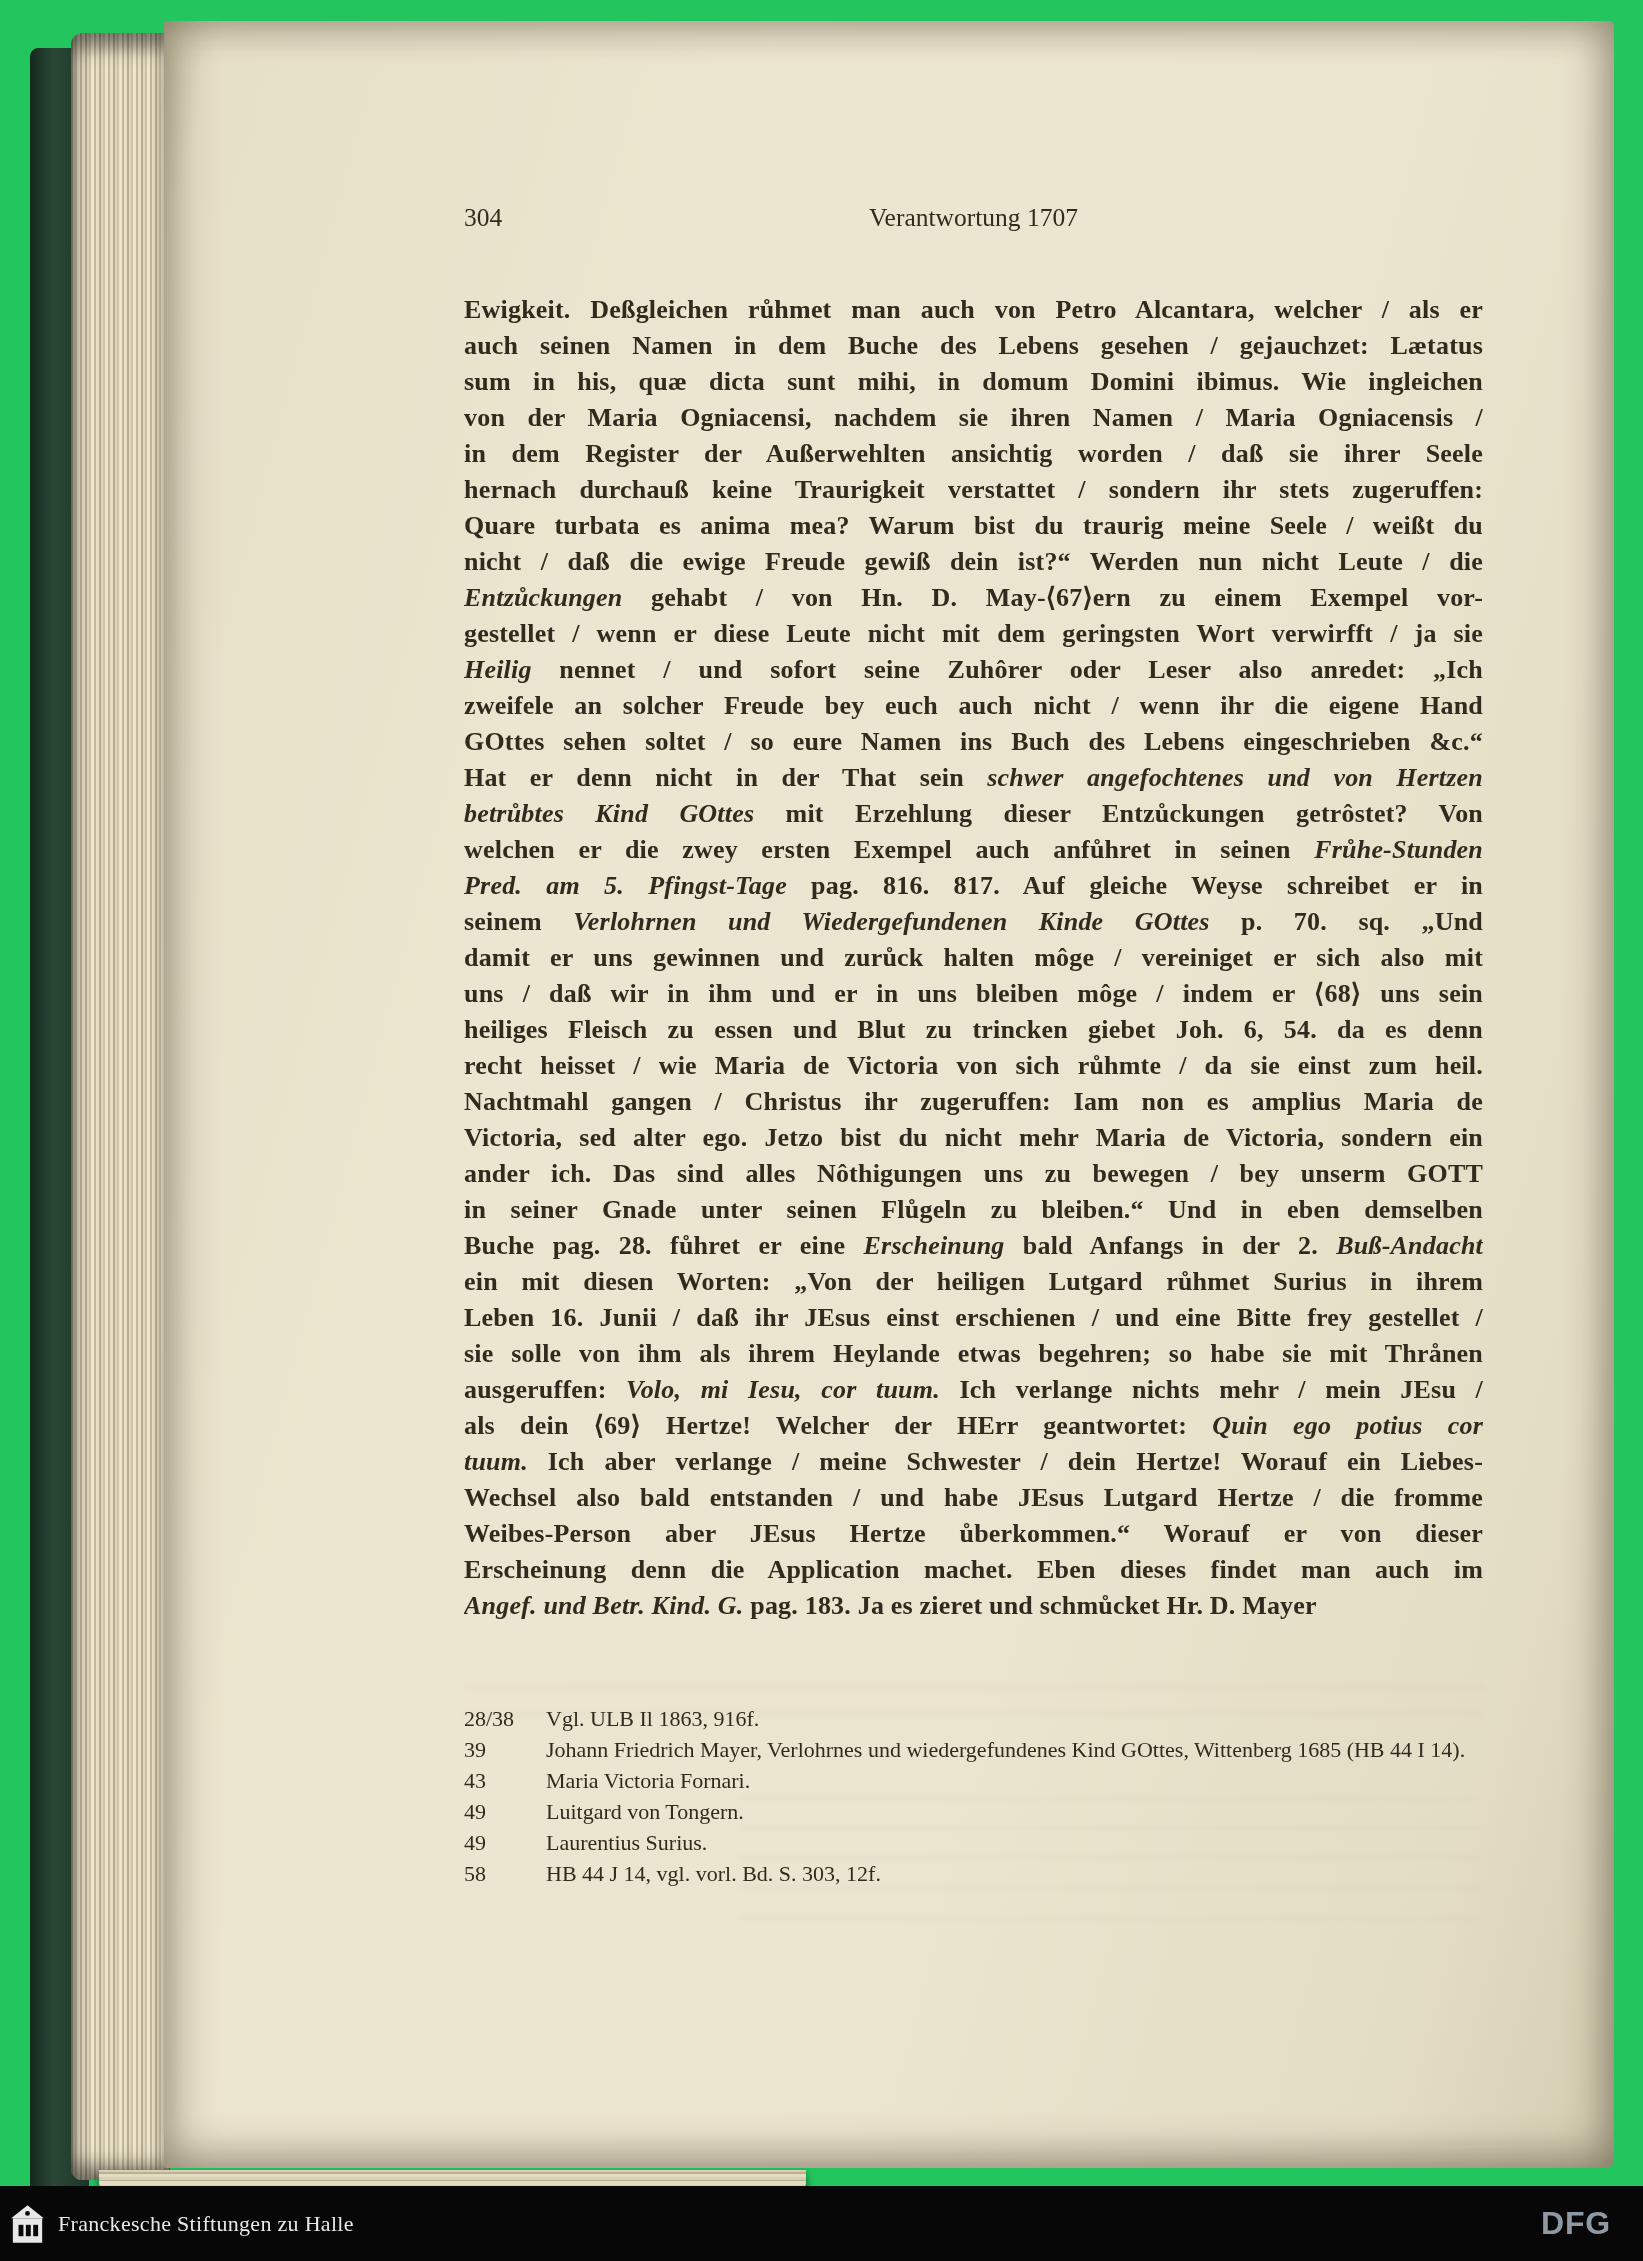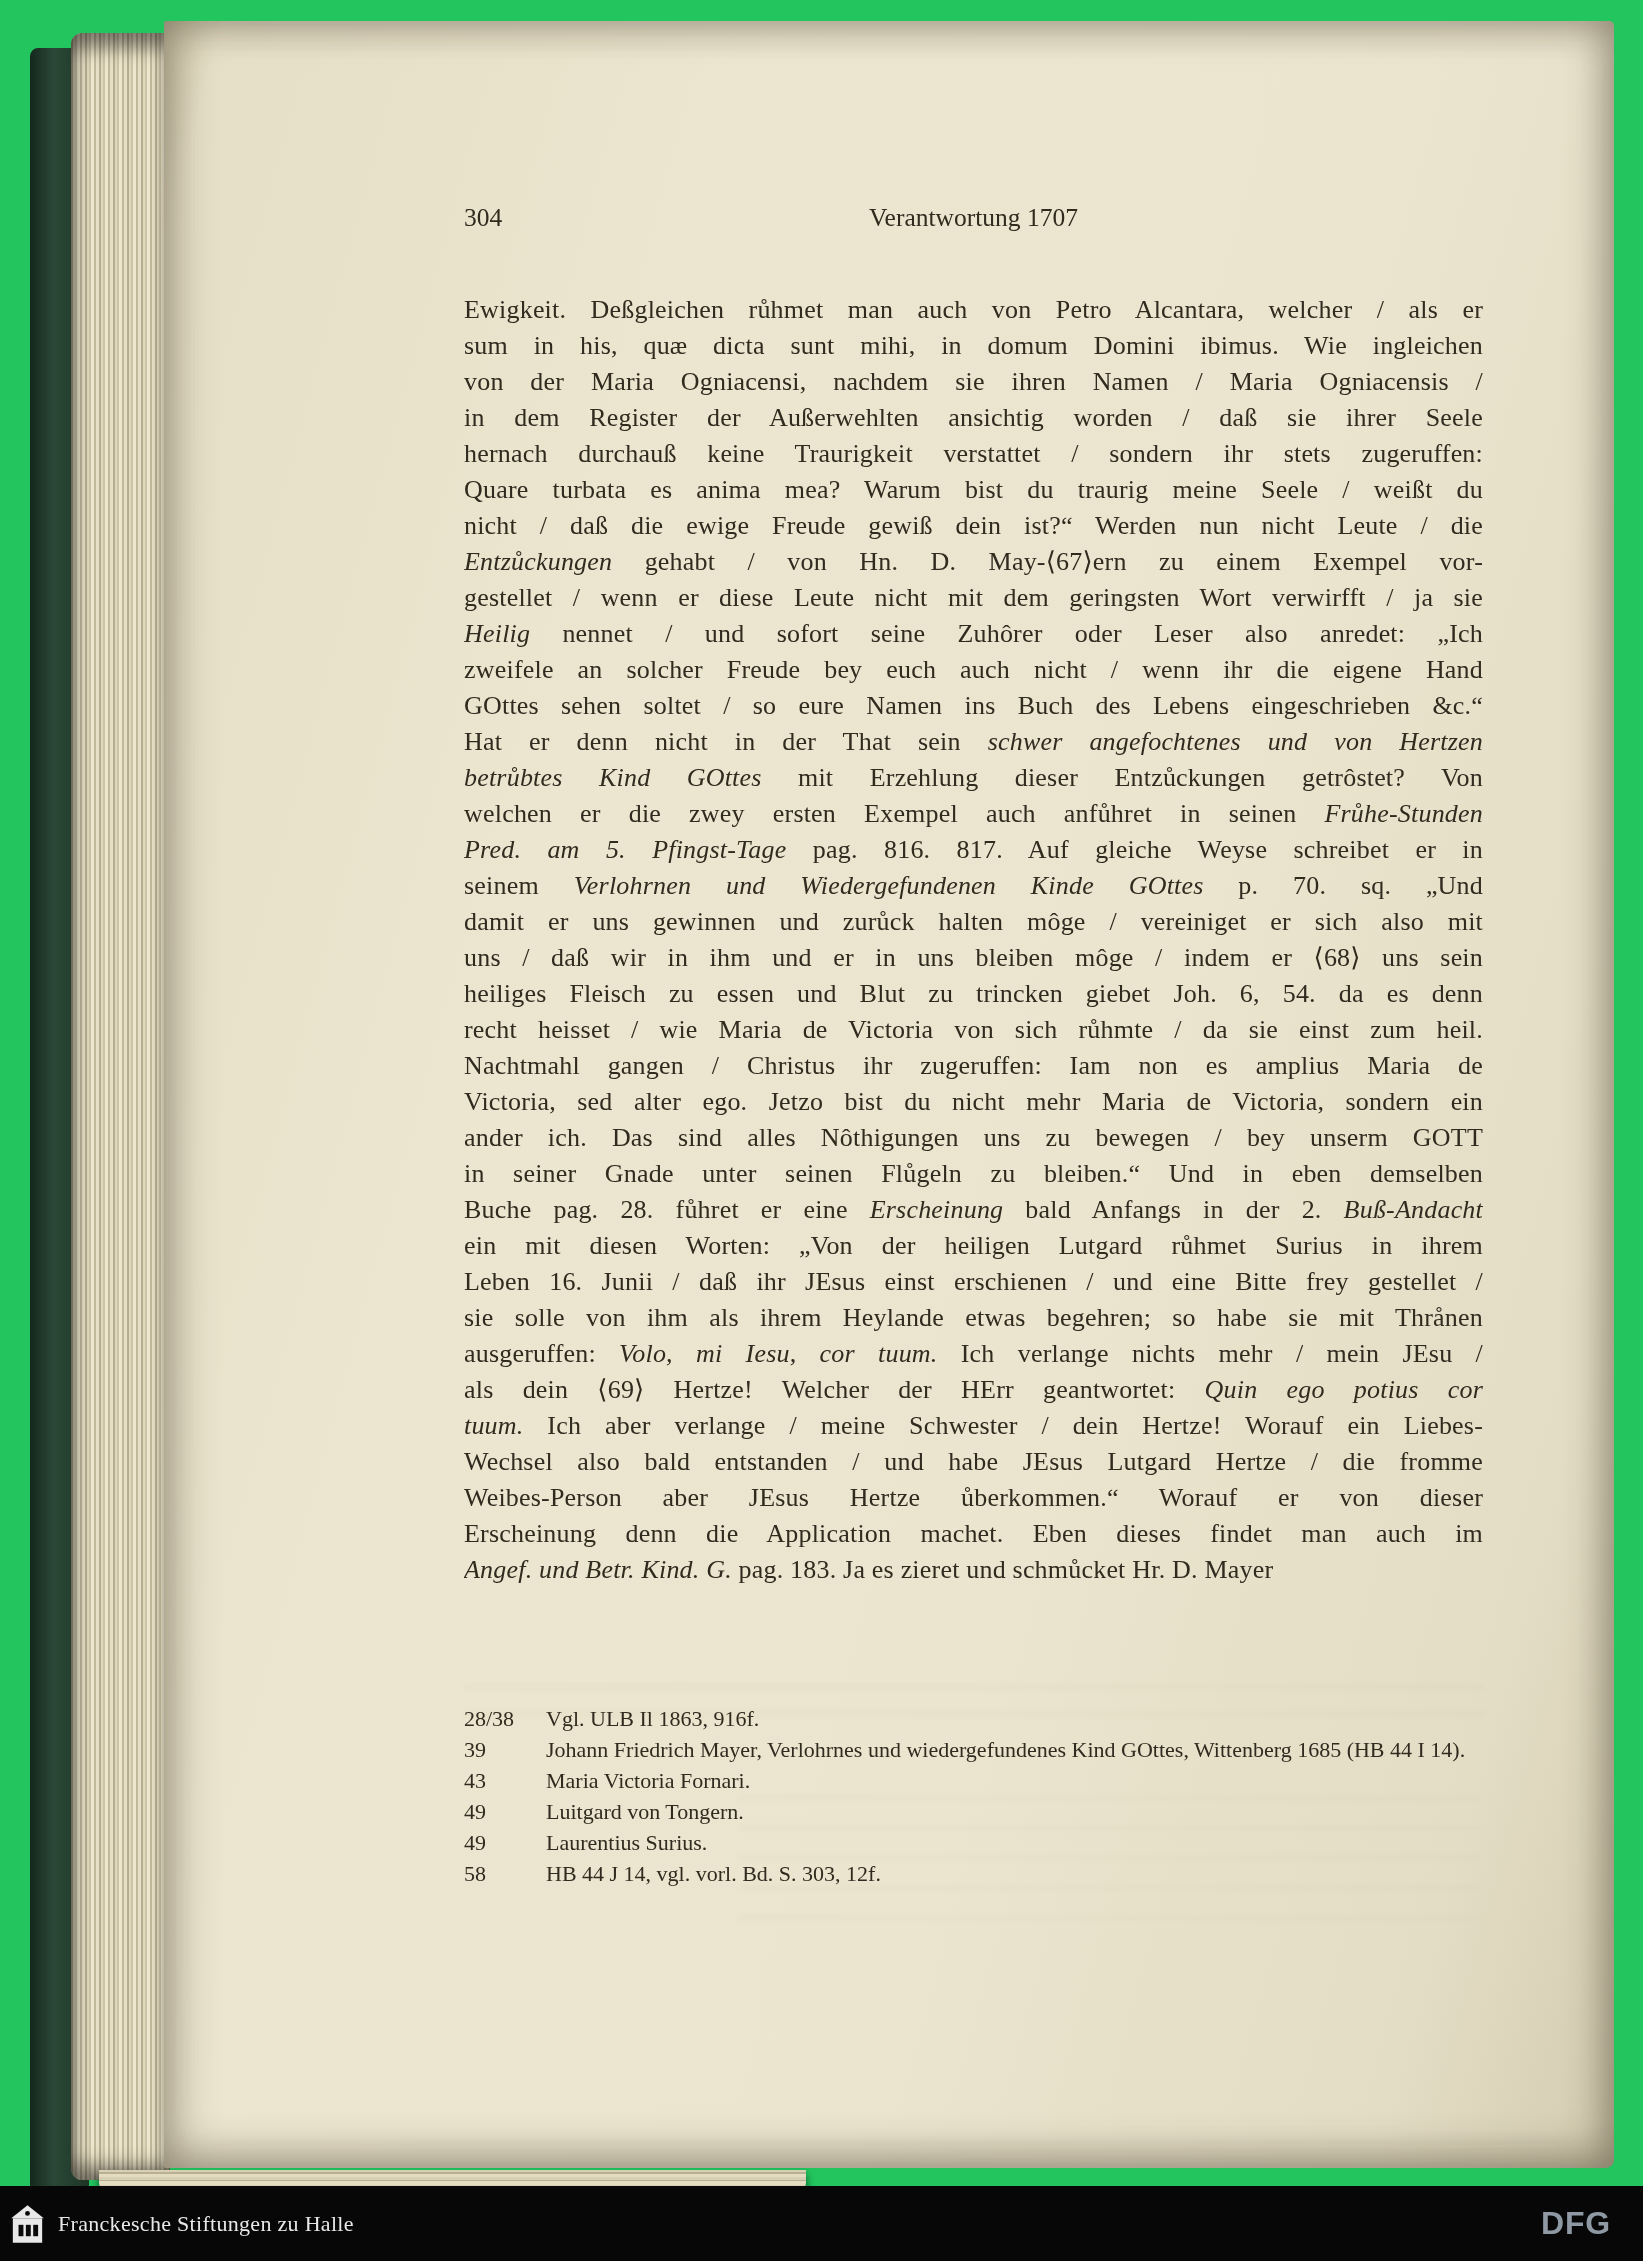--- a/index.html
+++ b/index.html
@@ -26,21 +26,21 @@
         background:linear-gradient(105deg,#d6cfb4 0,#e7e0c8 3%,#ece5cf 30%,#ebe4ce 62%,#e4ddc5 88%,#d3ccb1 100%);
         border-radius:2.5px 5px 8.2px 2.5px;
         box-shadow:inset -18px 0 35px rgba(60,50,30,.22), inset 21.4px 0 38px rgba(60,50,30,.18),
                    inset 0 -21.4px 36px rgba(60,50,30,.20), inset 0 16.4px 31px rgba(60,50,30,.12);}
   .textcol{position:absolute;left:300px;top:0;width:1019px;height:100%;color:#312a1f;}
   
   .pagehead{position:absolute;top:182px;left:0;width:100%;height:35px;font-size:25.5px;}
   .pageno{position:absolute;left:0;top:0;}
   .runtitle{position:absolute;left:0;top:0;width:100%;text-align:center;}
   
-  .body{position:absolute;top:271px;left:0;width:1019px;}
+  .body{position:absolute;top:271px;left:0;width:1019px;font-weight:bold;}
   .bodyline{position:relative;width:1019px;height:36px;line-height:36px;font-size:26px;
             text-align:justify;text-align-last:justify;overflow:hidden;letter-spacing:0.2px;}
   .bodyline.last{text-align-last:left;}
   .bodyline .it{font-style:italic;}
   
   .footnotes{position:absolute;top:1682px;left:0;width:1019px;font-size:22px;line-height:31px;}
   .fnote{position:relative;padding-left:82px;}
   .fnum{position:absolute;left:0;top:0;}
   
   .bleed{position:absolute;filter:blur(2.5px);opacity:.5;pointer-events:none;}
@@ -71,20 +71,21 @@
     <div class="bleed bleed2"></div>
 
     <div class="textcol">
       <div class="pagehead">
         <span class="pageno">304</span>
         <span class="runtitle">Verantwortung 1707</span>
       </div>
 
       <div class="body" id="body-lines">
           <div class="bodyline"><span>Ewigkeit. Deßgleichen růhmet man auch von Petro Alcantara, welcher / als er</span></div>
+          <div class="bodyline"><span>auch seinen Namen in dem Buche des Lebens gesehen / gejauchzet: Lætatus</span></div>
           <div class="bodyline"><span>sum in his, quæ dicta sunt mihi, in domum Domini ibimus. Wie ingleichen</span></div>
           <div class="bodyline"><span>von der Maria Ogniacensi, nachdem sie ihren Namen / Maria Ogniacensis /</span></div>
           <div class="bodyline"><span>in dem Register der Außerwehlten ansichtig worden / daß sie ihrer Seele</span></div>
           <div class="bodyline"><span>hernach durchauß keine Traurigkeit verstattet / sondern ihr stets zugeruffen:</span></div>
           <div class="bodyline"><span>Quare turbata es anima mea? Warum bist du traurig meine Seele / weißt du</span></div>
           <div class="bodyline"><span>nicht / daß die ewige Freude gewiß dein ist?“ Werden nun nicht Leute / die</span></div>
           <div class="bodyline"><span class="it">Entzůckungen</span><span> gehabt / von Hn. D. May-⟨67⟩ern zu einem Exempel vor-</span></div>
           <div class="bodyline"><span>gestellet / wenn er diese Leute nicht mit dem geringsten Wort verwirfft / ja sie</span></div>
           <div class="bodyline"><span class="it">Heilig</span><span> nennet / und sofort seine Zuhôrer oder Leser also anredet: „Ich</span></div>
           <div class="bodyline"><span>zweifele an solcher Freude bey euch auch nicht / wenn ihr die eigene Hand</span></div>

